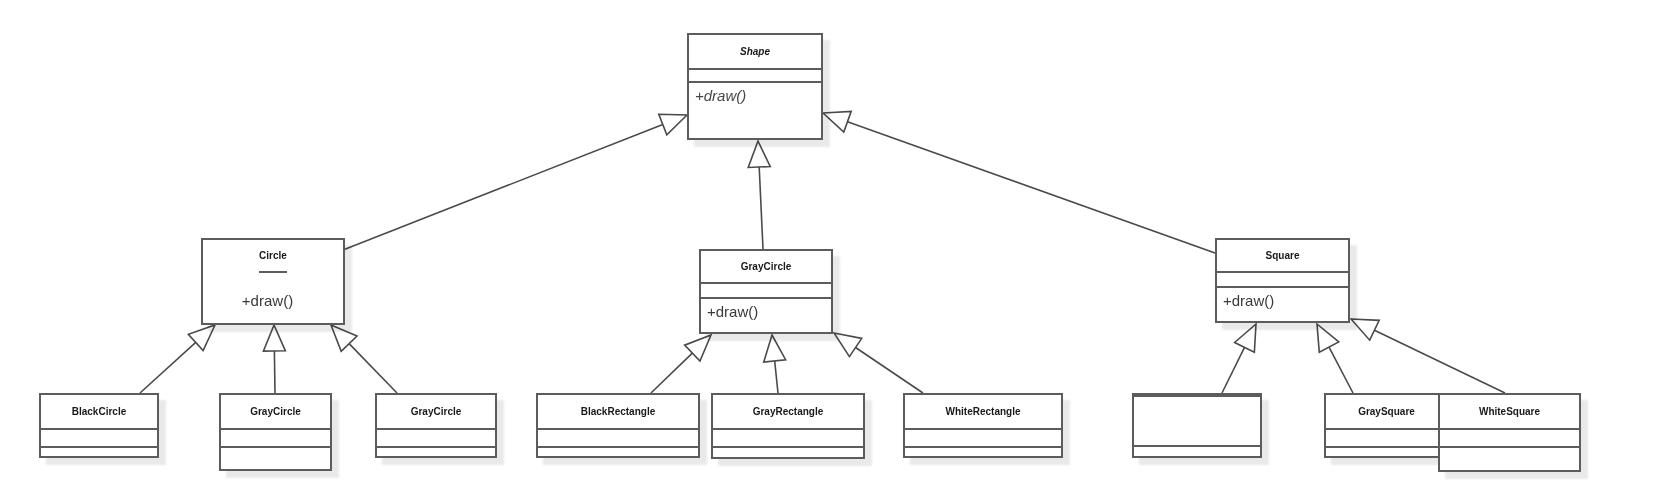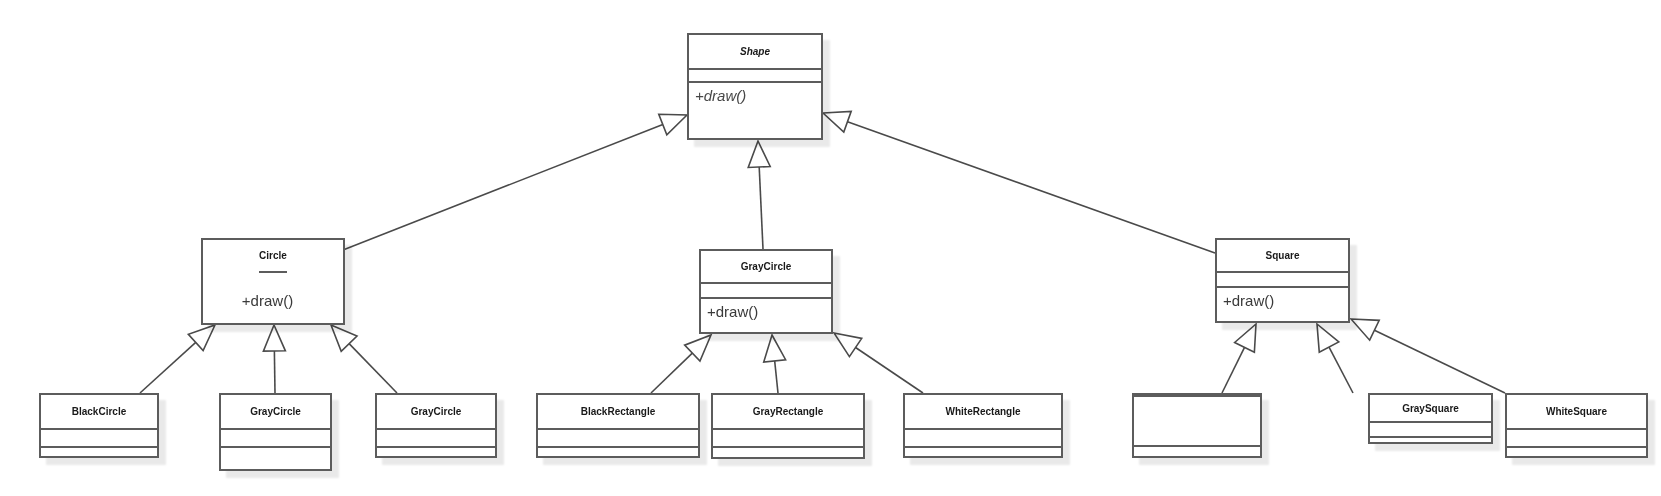--- a/index.html
+++ b/index.html
@@ -145,25 +145,25 @@
     <div class="attrs"></div>
     <div class="meths"></div>
   </div>
 
   <div class="cls k-leaf" style="left: 1132px; top: 393px; width: 130px; height: 65px; gap: 48px;">
     <div class="title">BlackSquare</div>
     <div class="attrs"></div>
     <div class="meths"></div>
   </div>
 
-  <div class="cls k-leaf" style="left: 1324px; top: 393px; width: 125px; height: 51px; margin-left: 44px;">
+  <div class="cls k-leaf" style="left: 1324px; top: 393px; width: 125px; height: 65px;">
     <div class="title">GraySquare</div>
     <div class="attrs"></div>
     <div class="meths"></div>
   </div>
 
-  <div class="cls k-leaf" style="left: 1505px; top: 393px; width: 143px; height: 65px;">
+  <div class="cls k-leaf" style="left: 1438px; top: 393px; width: 143px; height: 79px;">
     <div class="title">WhiteSquare</div>
     <div class="attrs"></div>
     <div class="meths"></div>
   </div>
 
 </div>
 
 </body></html>

